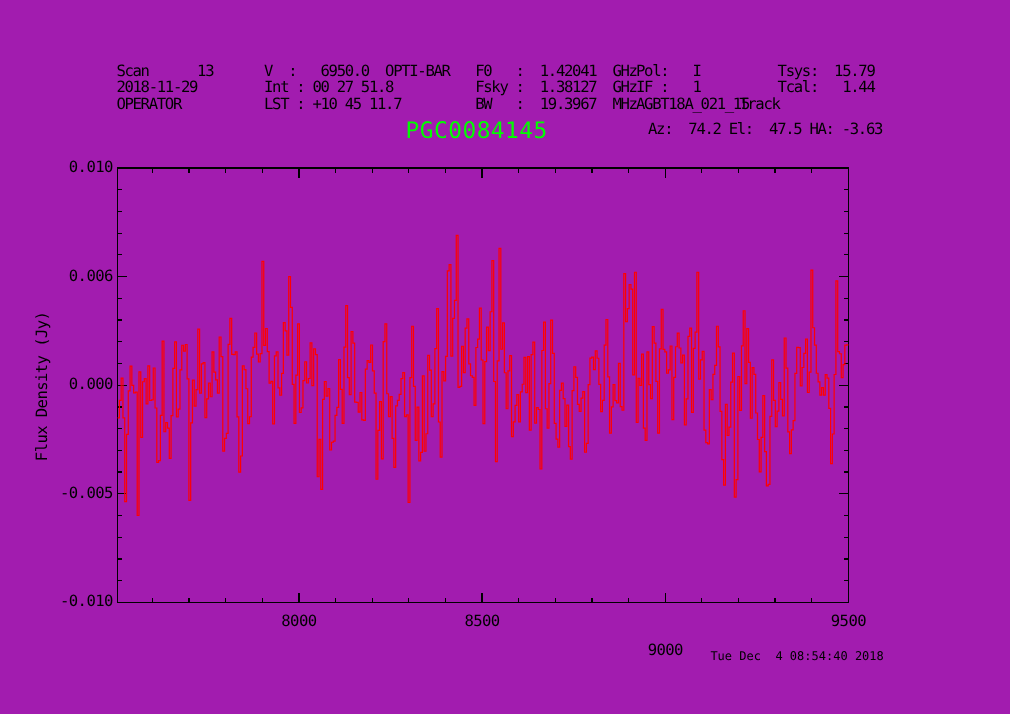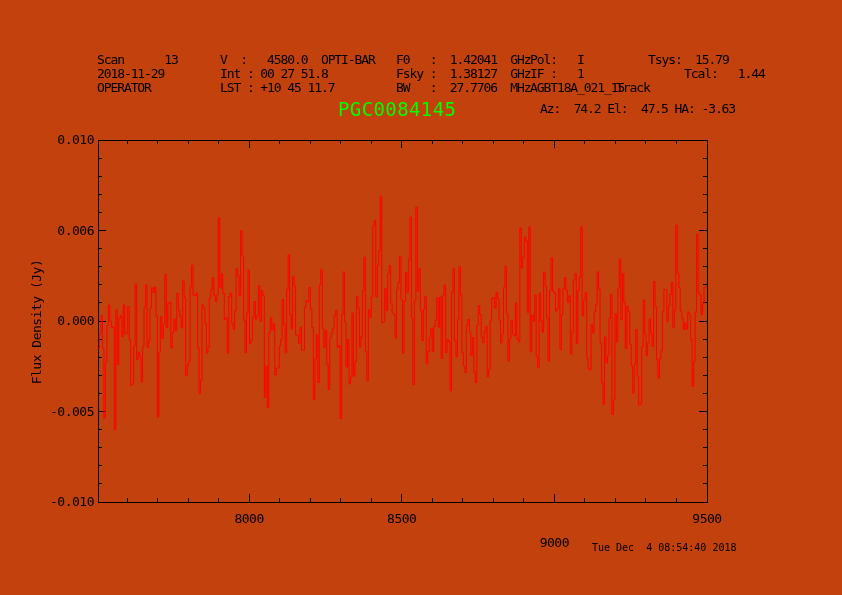--- a/index.html
+++ b/index.html
@@ -12,37 +12,37 @@
   .ytick{width:66px;text-align:right;}
   .xtitle{position:absolute;white-space:pre;font-size:13px;letter-spacing:-0.5px;transform:translateX(-50%);}
   .ytitle{position:absolute;white-space:pre;font-size:13px;letter-spacing:-0.5px;
           transform:translate(-50%,-50%) rotate(-90deg);}
   .stamp{position:absolute;white-space:pre;font-size:10px;letter-spacing:0;}
   svg{position:absolute;}
 </style>
 </head>
 <body>
 
-<div class="page" style="background: #c2410c; color: rgb(0, 0, 0);">
+<div class="page" style="background: #a21caf; color: rgb(0, 0, 0);">
 
   <span class="t" style="left:97px;top:53px">Scan      13</span>
-  <span class="t" style="left:220px;top:53px">V  :   4580.0  OPTI-BAR</span>
+  <span class="t" style="left:220px;top:53px">V  :   6950.0  OPTI-BAR</span>
   <span class="t" style="left:396px;top:53px">F0   :  1.42041  GHz</span>
   <span class="t" style="left:530px;top:53px">Pol:   I</span>
   <span class="t" style="left:648px;top:53px">Tsys:  15.79</span>
 
   <span class="t" style="left:97px;top:67px">2018-11-29</span>
   <span class="t" style="left:220px;top:67px">Int : 00 27 51.8</span>
   <span class="t" style="left:396px;top:67px">Fsky :  1.38127  GHz</span>
   <span class="t" style="left:530px;top:67px">IF :   1</span>
-  <span class="t" style="left:684px;top:67px">Tcal:   1.44</span>
+  <span class="t" style="left:648px;top:67px">Tcal:   1.44</span>
 
   <span class="t" style="left:97px;top:81px">OPERATOR</span>
   <span class="t" style="left:220px;top:81px">LST : +10 45 11.7</span>
-  <span class="t" style="left:396px;top:81px">BW   :  27.7706  MHz</span>
+  <span class="t" style="left:396px;top:81px">BW   :  19.3967  MHz</span>
   <span class="t" style="left:530px;top:81px">AGBT18A_021_15</span>
   <span class="t" style="left:616px;top:81px">Track</span>
 
   <span class="src" style="left: 338px; top: 100px; color: rgb(0, 255, 0);">PGC0084145</span>
   <span class="t" style="left:540px;top:102px">Az:  74.2 El:  47.5 HA: -3.63</span>
 
   <svg id="plot-svg" width="612" height="366" viewBox="0 0 612 366" style="left:97px;top:139px">
     <rect id="plot-frame" x="1" y="1" width="609" height="362" fill="none" stroke-width="1" shape-rendering="crispEdges" stroke="#000000"></rect>
     <path id="ticks-path" fill="none" stroke-width="1" shape-rendering="crispEdges" d="M152.1 1 v8 M152.1 363 v-8 M304.7 1 v8 M304.7 363 v-8 M457.4 1 v8 M457.4 363 v-8 M610.0 1 v8 M610.0 363 v-8 M30.0 1 v4 M30.0 363 v-4 M60.5 1 v4 M60.5 363 v-4 M91.1 1 v4 M91.1 363 v-4 M121.6 1 v4 M121.6 363 v-4 M182.6 1 v4 M182.6 363 v-4 M213.2 1 v4 M213.2 363 v-4 M243.7 1 v4 M243.7 363 v-4 M274.2 1 v4 M274.2 363 v-4 M335.3 1 v4 M335.3 363 v-4 M365.8 1 v4 M365.8 363 v-4 M396.3 1 v4 M396.3 363 v-4 M426.8 1 v4 M426.8 363 v-4 M487.9 1 v4 M487.9 363 v-4 M518.4 1 v4 M518.4 363 v-4 M548.9 1 v4 M548.9 363 v-4 M579.5 1 v4 M579.5 363 v-4 M1 1.0 h8 M610 1.0 h-8 M1 91.5 h8 M610 91.5 h-8 M1 182.0 h8 M610 182.0 h-8 M1 272.5 h8 M610 272.5 h-8 M1 363.0 h8 M610 363.0 h-8 M1 344.9 h4 M610 344.9 h-4 M1 326.8 h4 M610 326.8 h-4 M1 308.7 h4 M610 308.7 h-4 M1 290.6 h4 M610 290.6 h-4 M1 254.4 h4 M610 254.4 h-4 M1 236.3 h4 M610 236.3 h-4 M1 218.2 h4 M610 218.2 h-4 M1 200.1 h4 M610 200.1 h-4 M1 163.9 h4 M610 163.9 h-4 M1 145.8 h4 M610 145.8 h-4 M1 127.7 h4 M610 127.7 h-4 M1 109.6 h4 M610 109.6 h-4 M1 73.4 h4 M610 73.4 h-4 M1 55.3 h4 M610 55.3 h-4 M1 37.2 h4 M610 37.2 h-4 M1 19.1 h4 M610 19.1 h-4 " stroke="#000000"></path>
     <path id="spectrum-path" fill="none" stroke-width="1" d="M1.00 209.21H2.49V194.72H3.97V176.18H5.46V209.26H6.94V278.99H8.43V223.02H9.91V186.80H11.40V166.07H12.88V182.21H14.37V188.36H15.85V187.85H17.34V290.60H18.82V170.93H20.31V225.55H21.80V179.13H23.28V176.46H24.77V197.50H26.25V165.95H27.74V194.73H29.22V194.23H30.71V167.66H32.19V200.98H33.68V246.39H35.16V244.78H36.65V207.17H38.13V145.29H39.62V220.80H41.10V213.23H42.59V217.82H44.08V243.01H45.56V207.39H47.05V168.03H48.53V145.91H50.02V208.43H51.50V201.99H52.99V169.17H54.47V148.72H55.96V153.64H57.44V148.09H58.93V176.74H60.41V277.93H61.90V213.33H63.39V177.80H64.87V199.41H66.36V185.77H67.84V135.26H69.33V188.65H70.81V164.17H72.30V163.24H73.78V209.00H75.27V193.32H76.75V180.22H78.24V191.63H79.72V154.27H81.21V171.06H82.70V177.59H84.18V188.64H85.67V141.85H87.15V158.19H88.64V236.95H90.12V226.32H91.61V222.13H93.09V147.97H94.58V126.35H96.06V156.30H97.55V156.47H99.03V154.24H100.52V208.43H102.00V254.37H103.49V241.01H104.98V165.85H106.46V169.06H107.95V184.95H109.43V213.98H110.92V208.28H112.40V158.63H113.89V150.56H115.37V138.50H116.86V156.13H118.34V162.65H119.83V155.75H121.31V78.83H122.80V148.85H124.29V134.76H125.77V154.09H127.26V180.31H128.74V178.75H130.23V214.21H131.71V157.50H133.20V154.16H134.68V184.25H136.17V190.37H137.65V172.08H139.14V129.92H140.62V136.76H142.11V156.89H143.60V91.50H145.08V117.12H146.57V181.31H148.05V213.74H149.54V173.65H151.02V130.97H152.51V204.75H153.99V200.91H155.48V178.21H156.96V162.45H158.45V180.15H159.93V176.40H161.42V146.70H162.90V182.43H164.39V151.76H165.88V156.58H167.36V258.31H168.85V227.16H170.33V268.88H171.82V193.78H173.30V178.93H174.79V191.05H176.27V184.90H177.76V236.00H179.24V229.53H180.73V228.59H182.21V207.16H183.70V200.46H185.19V160.66H186.67V185.41H188.16V213.79H189.64V150.32H191.13V115.62H192.61V175.66H194.10V189.79H195.58V137.27H197.07V146.88H198.55V196.15H200.04V196.24H201.52V204.49H203.01V188.08H204.50V210.97H205.98V211.23H207.47V168.60H208.95V161.53H210.44V162.92H211.92V148.50H213.41V170.00H214.89V188.62H216.38V260.37H217.86V219.68H219.35V195.75H220.83V243.36H222.32V145.72H223.80V130.85H225.29V189.11H226.78V208.24H228.26V191.48H229.75V226.24H231.23V250.41H232.72V199.18H234.20V194.59H235.69V189.63H237.17V176.60H238.66V171.54H240.14V208.13H241.63V206.65H243.11V279.74H244.60V175.66H246.09V132.87H247.57V182.90H249.06V227.94H250.54V200.32H252.03V245.01H253.51V238.01H255.00V174.16H256.48V237.03H257.97V222.44H259.45V157.09H260.94V169.48H262.42V208.12H263.91V197.64H265.40V151.56H266.88V118.13H268.37V212.65H269.85V241.93H271.34V170.74H272.82V178.45H274.31V158.02H275.79V86.65H277.28V81.46H278.76V157.73H280.25V126.23H281.73V111.29H283.22V57.11H284.70V183.76H286.19V182.95H287.68V149.55H289.16V171.52H290.65V134.43H292.13V126.74H293.62V164.21H295.10V174.11H296.59V175.53H298.07V198.80H299.56V150.59H301.04V143.64H302.53V117.77H304.01V161.01H305.50V213.97H306.99V162.33H308.47V133.56H309.96V153.16H311.44V120.80H312.93V78.14H314.41V178.91H315.90V245.76H317.38V161.81H318.87V67.97H320.35V152.04H321.84V129.98H323.32V171.64H324.81V201.62H326.30V170.02H327.78V157.43H329.27V224.88H330.75V212.48H332.24V198.77H333.72V189.89H335.21V212.56H336.69V187.49H338.18V181.21H339.66V158.80H341.15V188.18H342.63V158.16H344.12V219.41H345.60V156.49H347.09V146.04H348.58V213.63H350.06V200.71H351.55V202.25H353.03V251.84H354.52V153.07H356.00V129.47H357.49V201.61H358.97V217.76H360.46V180.72H361.94V127.84H363.43V155.54H364.91V213.84H366.40V226.89H367.89V233.58H369.37V186.24H370.86V180.30H372.34V193.24H373.83V216.38H375.31V198.59H376.80V233.21H378.28V243.53H379.77V186.52H381.25V166.63H382.74V175.51H384.22V198.06H385.71V203.76H387.20V192.79H388.68V187.35H390.17V237.87H391.65V230.46H393.14V181.47H394.62V159.47H396.11V158.56H397.59V168.99H399.08V153.33H400.56V159.56H402.05V181.38H403.53V203.97H405.02V194.69H406.50V148.58H407.99V127.24H409.48V175.06H410.96V221.90H412.45V199.98H413.93V181.55H415.42V194.91H416.90V196.73H418.39V163.77H419.87V199.89H421.36V202.88H422.84V89.01H424.33V129.06H425.81V118.27H427.30V98.11H428.79V101.88H430.27V173.39H431.76V87.88H433.24V212.91H434.73V176.19H436.21V182.26H437.70V156.04H439.18V217.71H440.67V228.04H442.15V154.17H443.64V181.49H445.12V193.26H446.61V133.21H448.10V146.95H449.58V178.78H451.07V221.97H452.55V151.76H454.04V118.89H455.52V152.12H457.01V154.26H458.49V172.06H459.98V169.23H461.46V149.32H462.95V210.62H464.43V175.53H465.92V149.94H467.40V138.58H468.89V151.01H470.38V163.32H471.86V156.87H473.35V215.09H474.83V193.44H476.32V141.23H477.80V134.50H479.29V204.58H480.77V151.34H482.26V137.76H483.74V87.88H485.23V176.92H486.71V160.94H488.20V153.80H489.69V219.49H491.17V229.82H492.66V230.92H494.14V185.76H495.63V193.97H497.11V173.05H498.60V165.50H500.08V132.88H501.57V150.06H503.05V203.80H504.54V244.00H506.02V265.26H507.51V197.97H509.00V223.90H510.48V216.99H511.97V179.38H513.45V155.29H514.94V275.27H516.42V260.72H517.91V174.76H519.39V203.02H520.88V149.21H522.36V119.97H523.85V180.76H525.33V134.81H526.82V163.06H528.30V209.53H529.79V167.41H531.28V172.99H532.76V205.15H534.25V227.23H535.73V254.22H537.22V225.42H538.70V190.62H540.19V237.35H541.67V265.90H543.16V264.61H544.64V207.93H546.13V160.92H547.61V194.69H549.10V216.49H550.59V203.55H552.07V179.90H553.56V193.80H555.04V207.51H556.53V142.65H558.01V167.73H559.50V220.83H560.98V239.06H562.47V219.30H563.95V211.46H565.44V172.09H566.92V150.41H568.41V150.72H569.90V182.57H571.38V167.23H572.87V155.42H574.35V143.62H575.84V188.09H577.32V171.03H578.81V86.07H580.29V134.12H581.78V148.62H583.26V172.05H584.75V179.26H586.23V190.35H587.72V184.07H589.20V190.30H590.69V173.11H592.18V176.13H593.66V201.38H595.15V247.30H596.63V222.66H598.12V173.09H599.60V95.12H601.09V154.02H602.57V155.78H604.06V175.63H605.54V164.80H607.03V148.59H608.51V148.32H610.00" stroke="#ff0000"></path>

